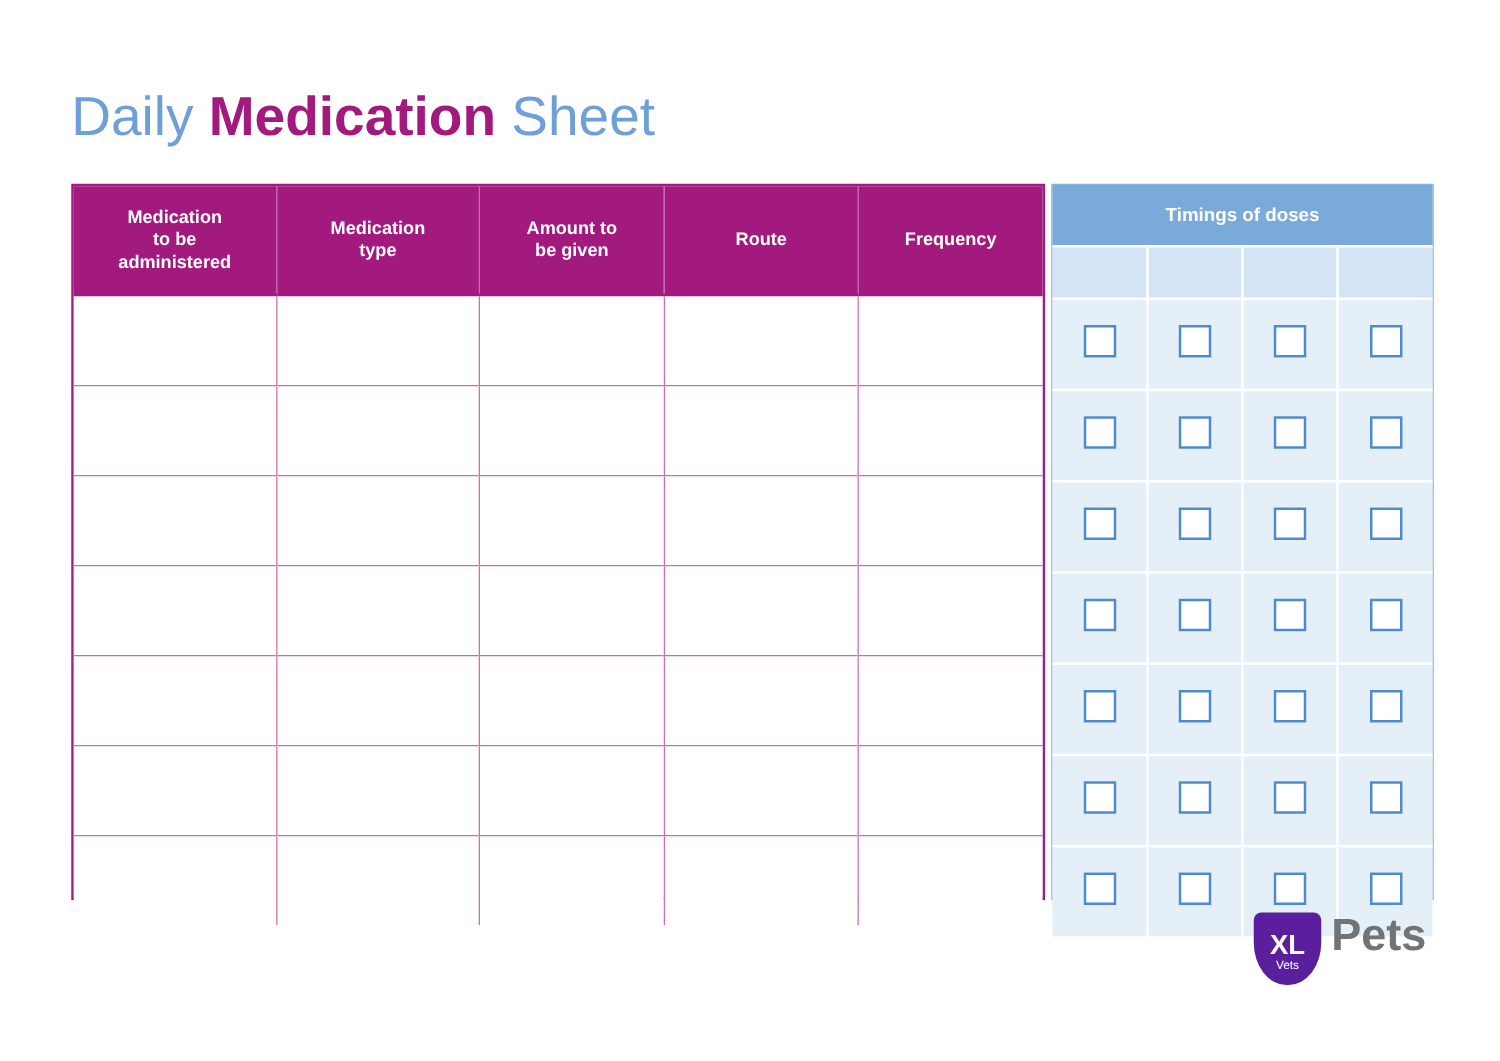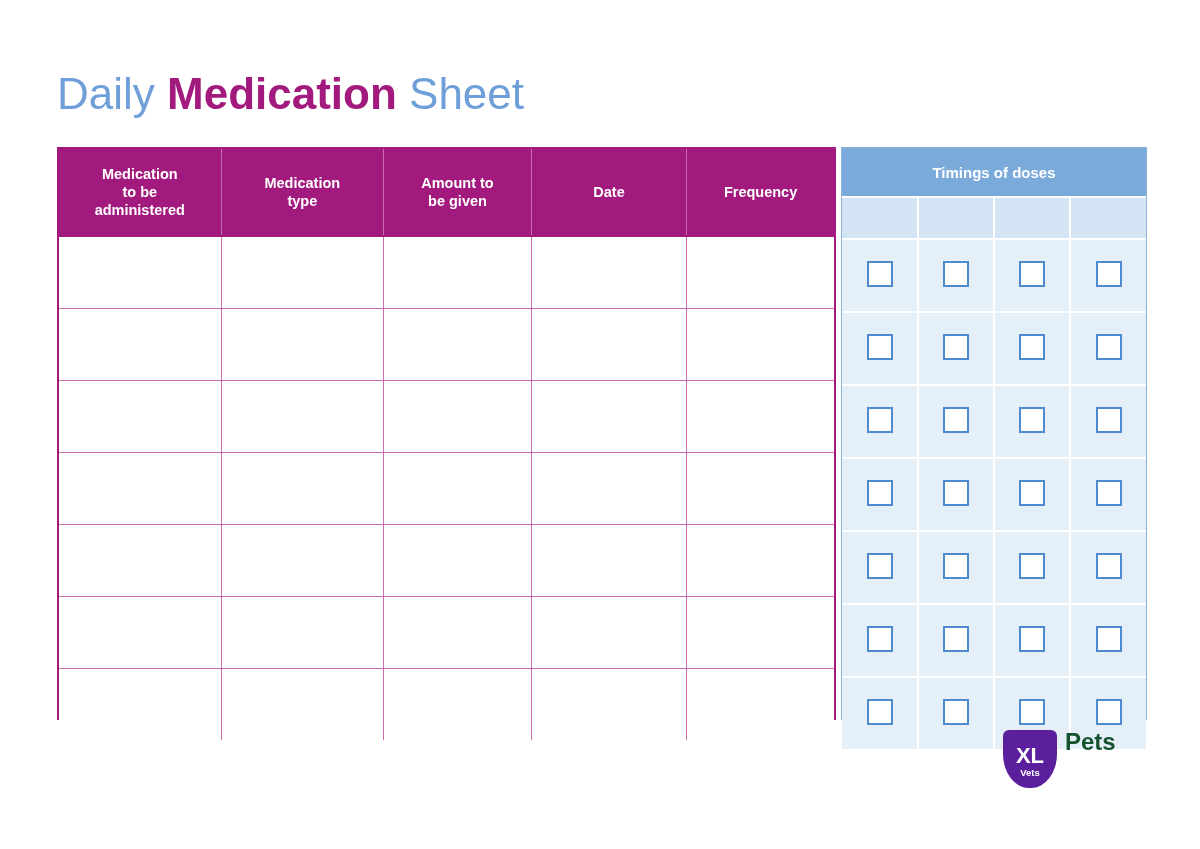--- a/index.html
+++ b/index.html
@@ -182,27 +182,27 @@
   }
   .shield .xl {
     font-size: 22px;
     font-weight: bold;
     letter-spacing: 0px;
     line-height: 1;
     margin-top: 4px;
   }
   .shield .vets {
     font-size: 9.5px;
-    font-weight: bold;
+    font-weight: normal;
     line-height: 1;
     margin-top: 1px;
   }
   .logo .pets {
-    color: #14532d;
-    font-size: 24px;
+    color: #737373;
+    font-size: 36px;
     font-weight: bold;
     margin-left: 8px;
     line-height: 1;
   }
 </style>
 </head>
 <body>
 
 <div class="page">
 
@@ -224,21 +224,21 @@
           </th>
           <th style="width:21%">
             <span style="white-space:pre-line">Medication
 type</span>
           </th>
           <th style="width:19%">
             <span style="white-space:pre-line">Amount to
 be given</span>
           </th>
           <th style="width:20%">
-            <span style="white-space:pre-line">Date</span>
+            <span style="white-space:pre-line">Route</span>
           </th>
           <th style="width:19%">
             <span style="white-space:pre-line">Frequency</span>
           </th>
         </tr>
       </thead>
       <tbody>
         <tr class="first-body">
           <td></td>
           <td></td>

